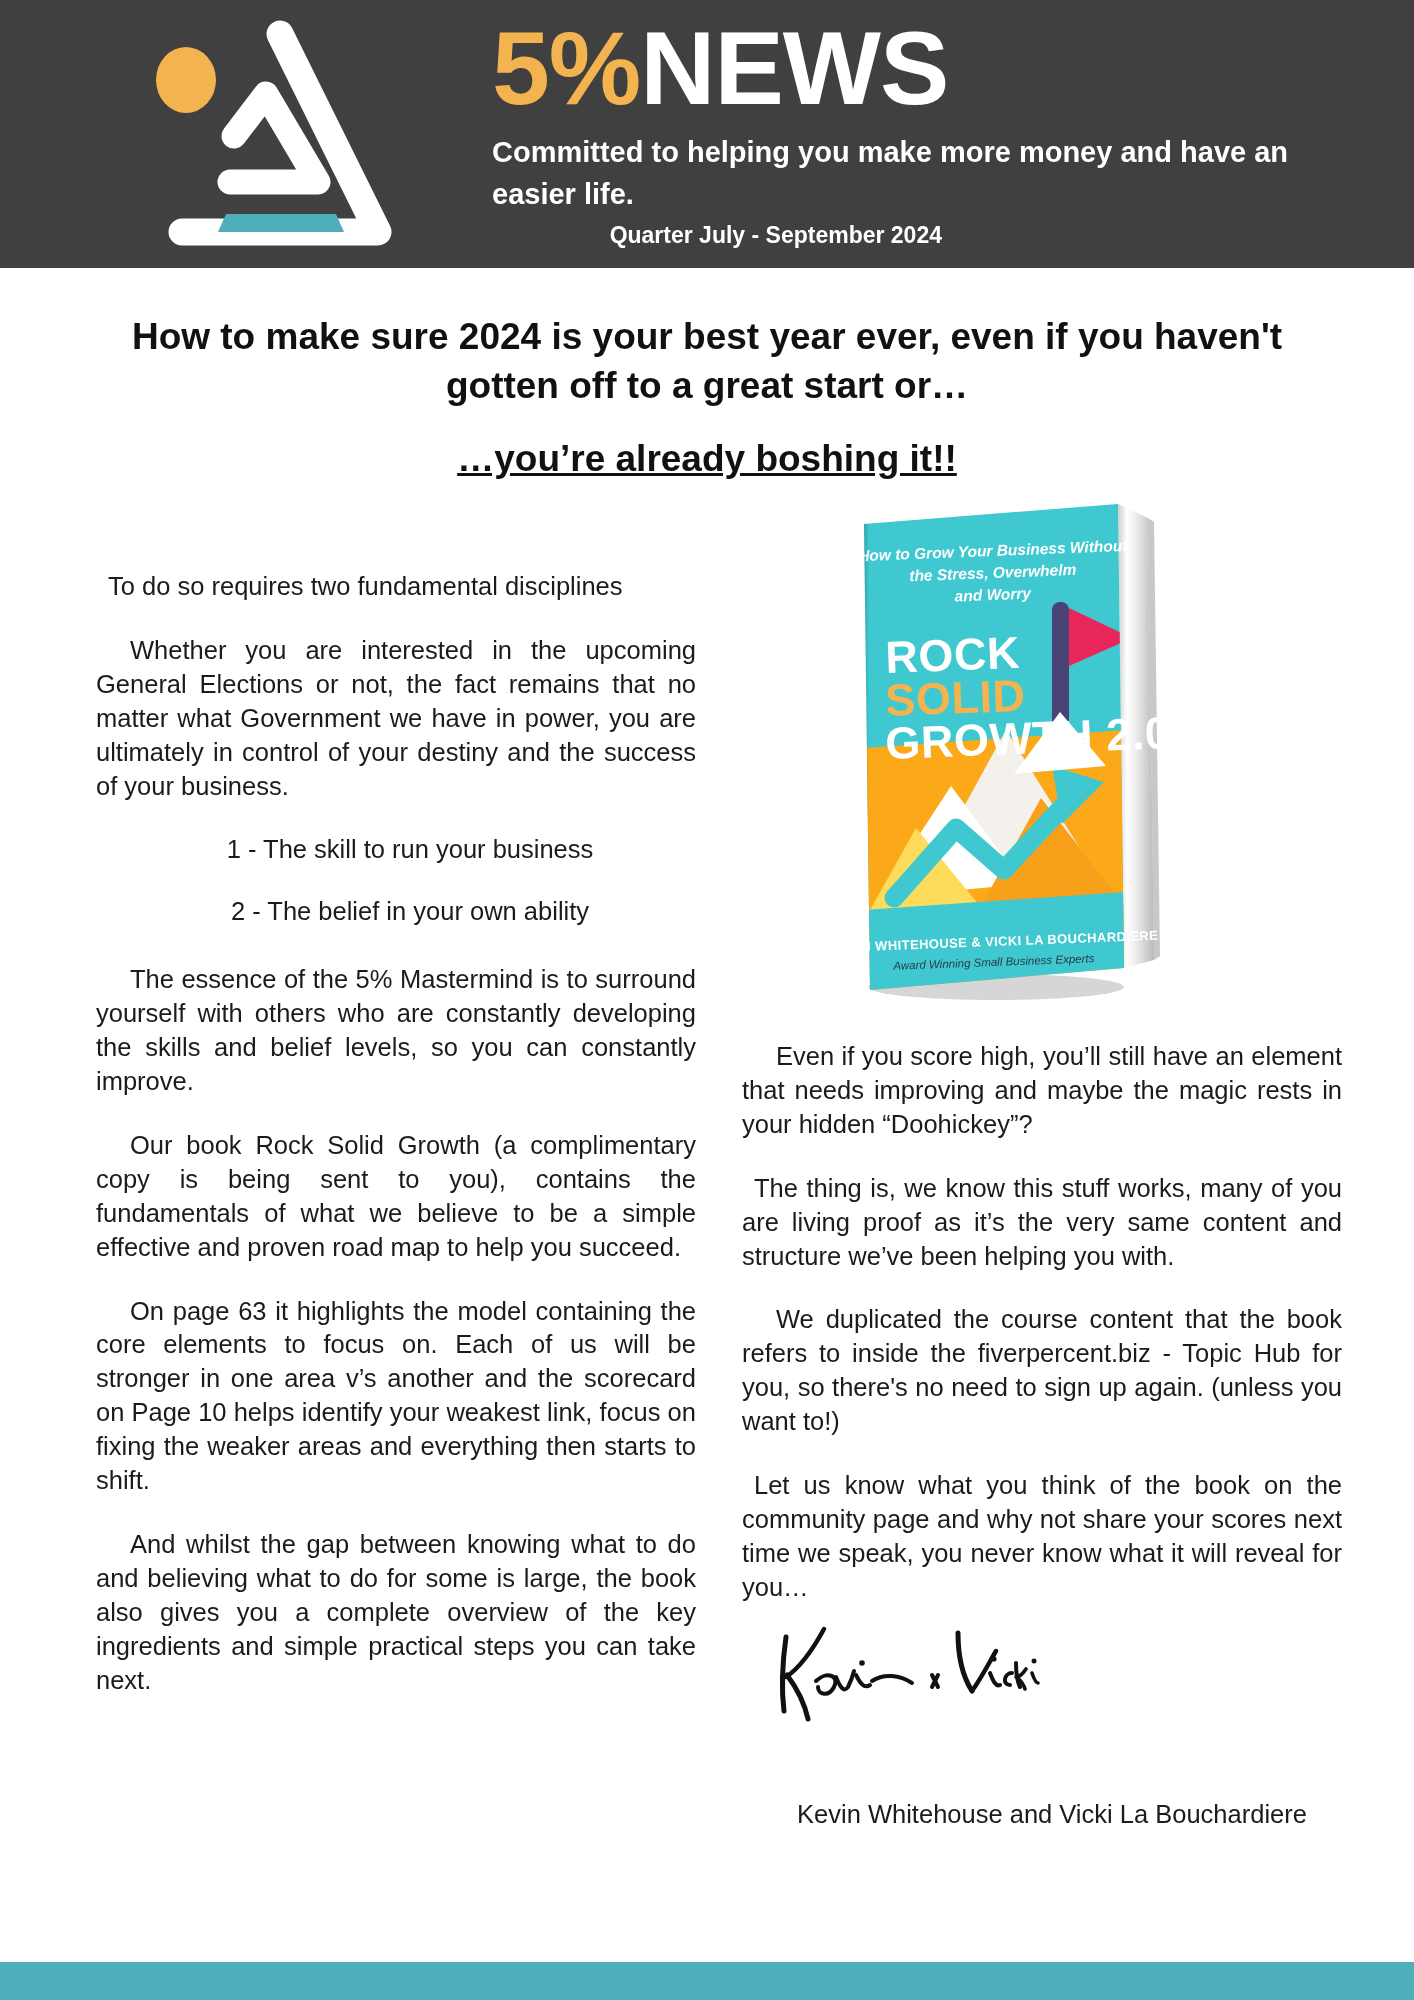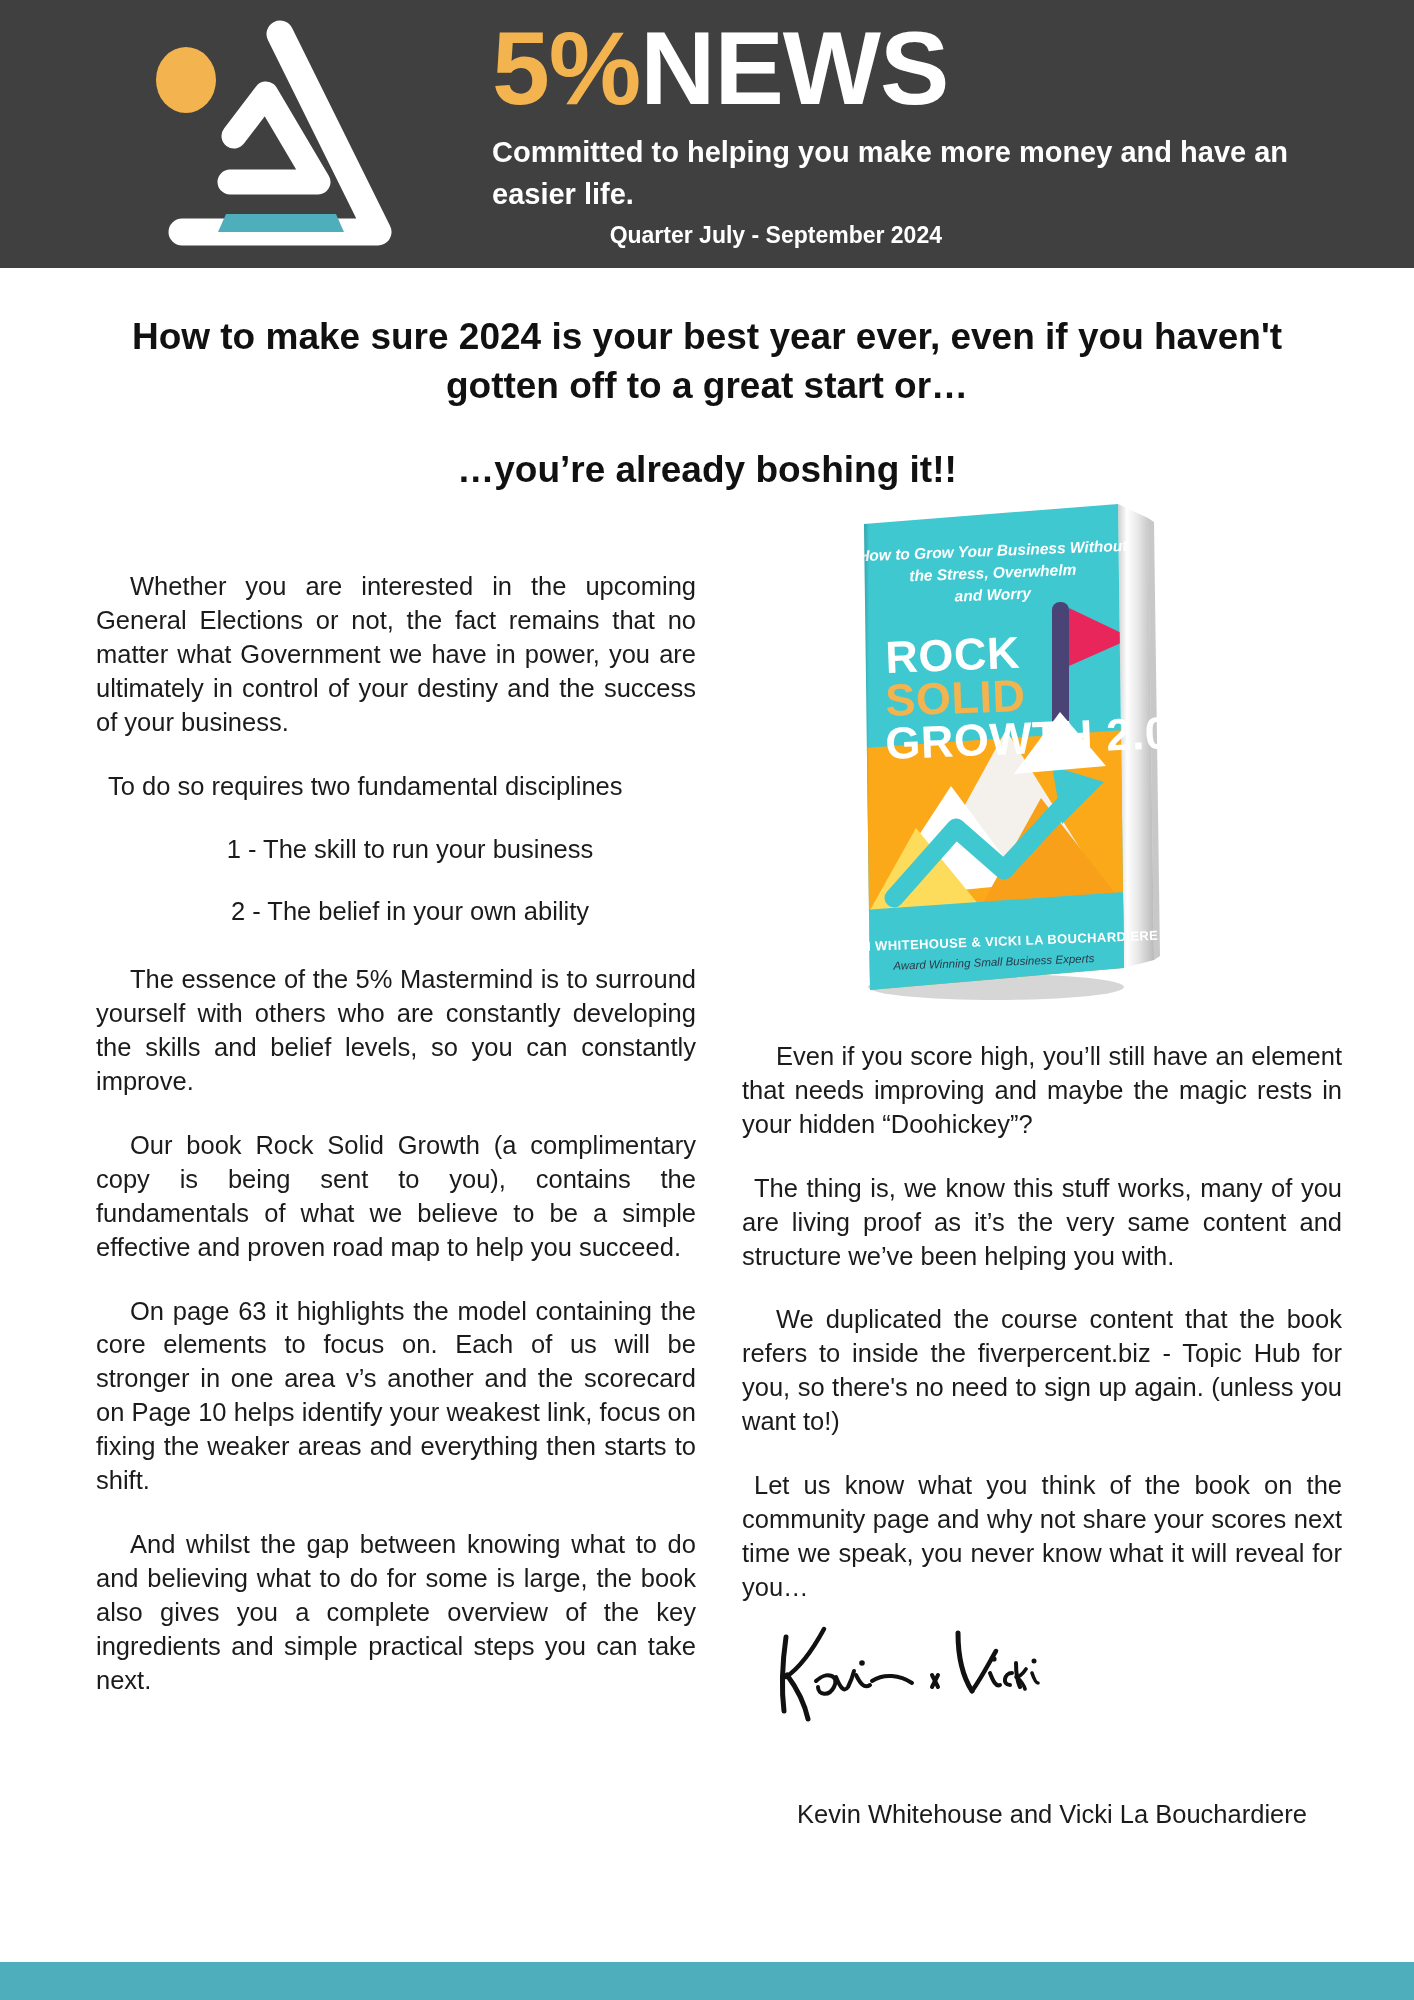--- a/index.html
+++ b/index.html
@@ -85,21 +85,22 @@
     color: #111111;
     margin: 0 auto;
     width: 1180px;
   }
   .subhead {
     font-family: "Liberation Sans Narrow", "Liberation Sans", sans-serif;
     font-weight: 700;
     font-size: 37px;
     line-height: 1.33;
     color: #111111;
-    margin-top: 35px;
+    margin-top: 24px;
+    text-decoration: underline;
   }
 
   
   .col-left {
     position: absolute;
     left: 96px;
     top: 570px;
     width: 600px;
   }
   .col-right {
@@ -191,22 +192,22 @@
 
   <div class="quarter">Quarter July - September 2024</div>
 </div>
 
 <div class="headline-block">
   <div class="headline">How to make sure 2024 is your best year ever, even if you haven't gotten off to a great start or…</div>
   <div class="subhead">…you’re already boshing it!!</div>
 </div>
 
 <div class="col-left">
+  <p class="para noindent">To do so requires two fundamental disciplines</p>
   <p class="para">Whether you are interested in the upcoming General Elections or not, the fact remains that no matter what Government we have in power, you are ultimately in control of your destiny and the success of your business.</p>
-  <p class="para noindent">To do so requires two fundamental disciplines</p>
   <p class="para listitem">1 - The skill to run your business</p>
   <p class="para listitem">2 - The belief in your own ability</p>
   <p class="para" style="margin-top:34px;">The essence of the 5% Mastermind is to surround yourself with others who are constantly developing the skills and belief levels, so you can constantly improve.</p>
   <p class="para">Our book Rock Solid Growth (a complimentary copy is being sent to you), contains the fundamentals of what we believe to be a simple effective and proven road map to help you succeed.</p>
   <p class="para">On page 63 it highlights the model containing the core elements to focus on. Each of us will be stronger in one area v’s another and the scorecard on Page 10 helps identify your weakest link, focus on fixing the weaker areas and everything then starts to shift.</p>
   <p class="para last">And whilst the gap between knowing what to do and believing what to do for some is large, the book also gives you a complete overview of the key ingredients and simple practical steps you can take next.</p>
 </div>
 
 <div class="book-figure">
   <svg viewBox="0 0 320 505" xmlns="http://www.w3.org/2000/svg">

